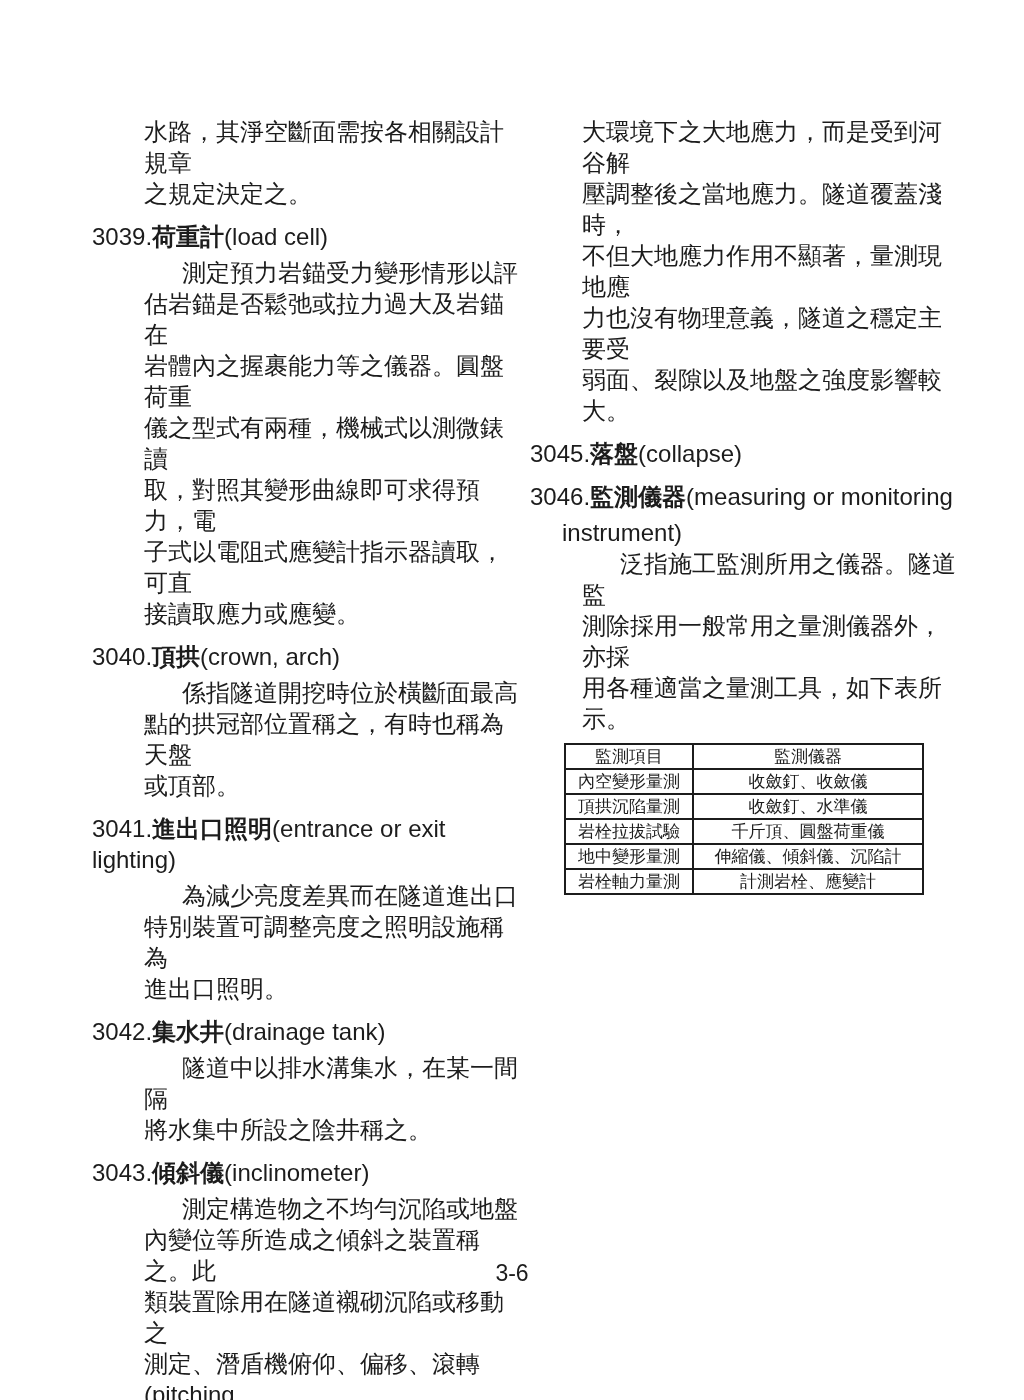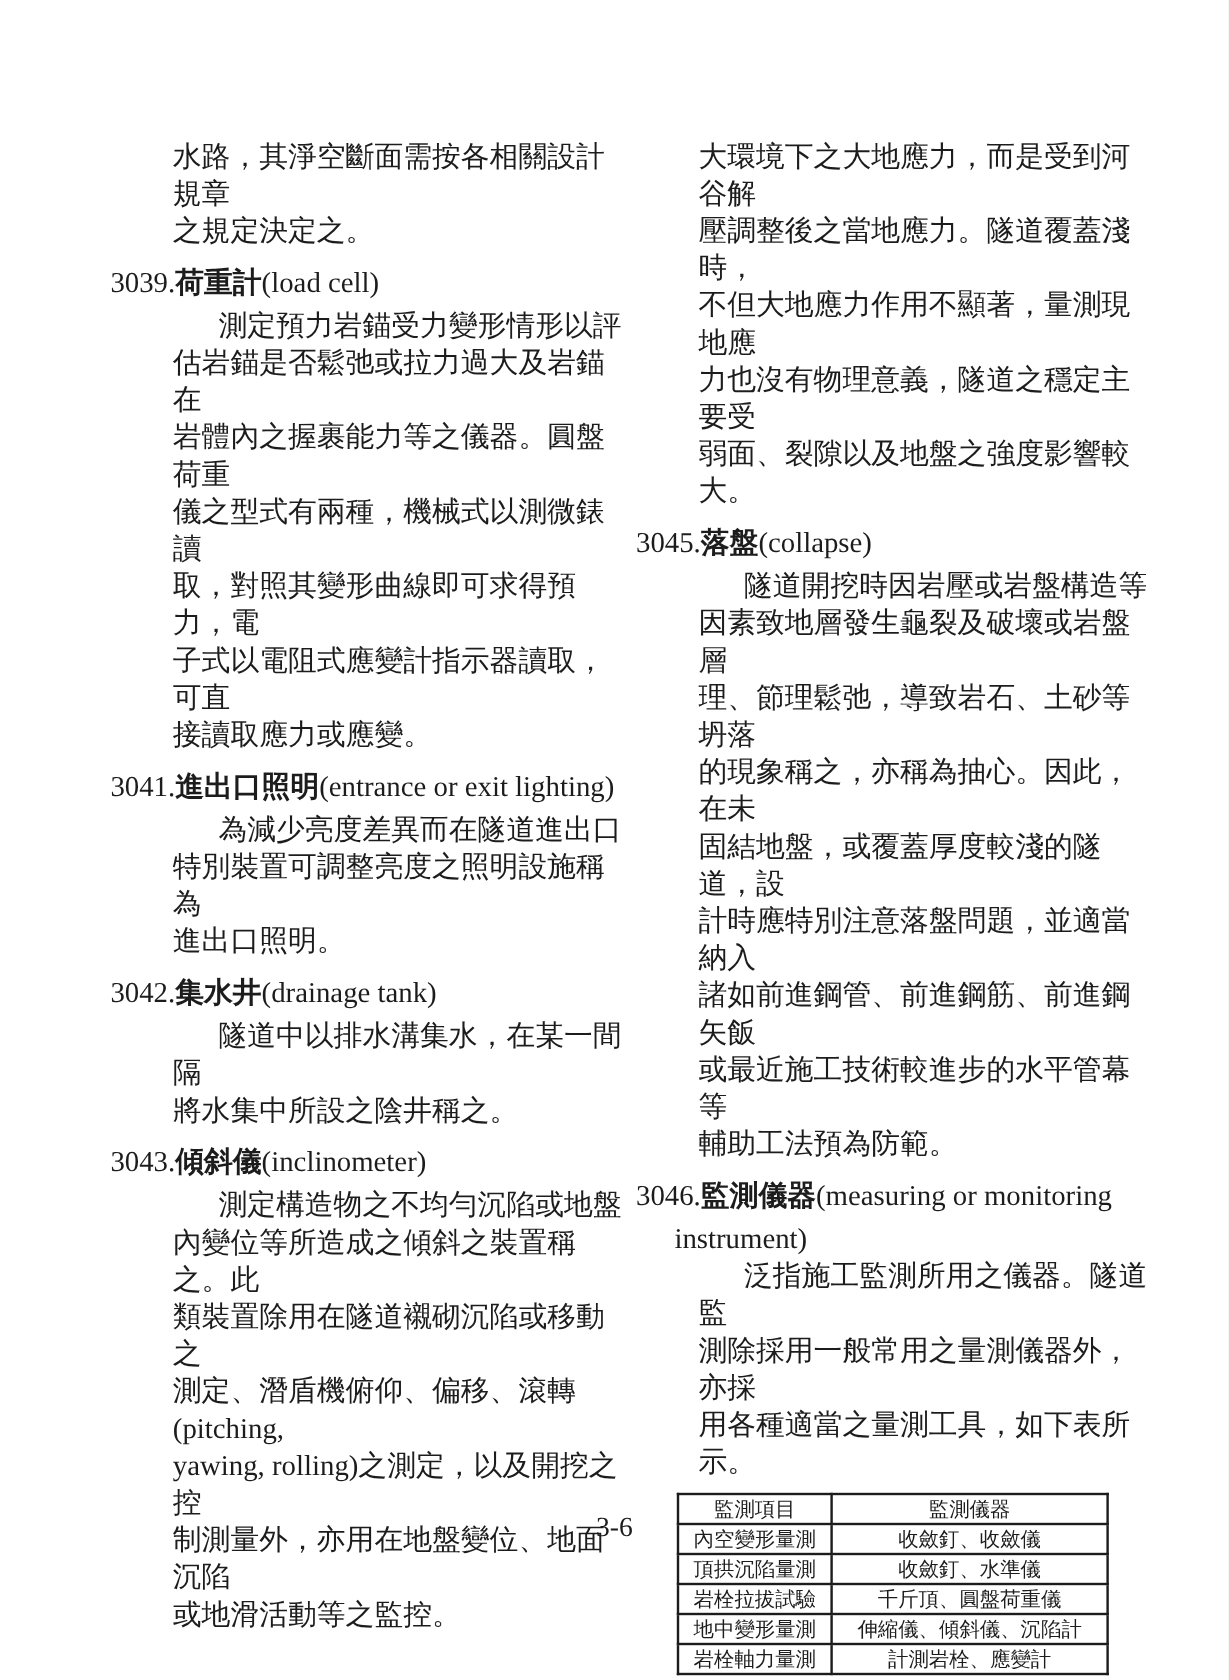--- a/index.html
+++ b/index.html
@@ -1,18 +1,18 @@
 <!DOCTYPE html>
 <html><head>
 <meta charset="utf-8">
 <style>
   html,body{margin:0;padding:0;background:#e8e8e8;}
   .page{
     position:relative;width:1024px;height:1400px;background:#ffffff;
-    font-family:Liberation Serif, serif;color:#1c1c1c;
+    font-family:Liberation Sans, sans-serif;color:#1c1c1c;
     overflow:hidden;margin:0 auto;
   }
   .col{position:absolute;top:116px;}
   .col-left{left:92px;width:432px;}
   .col-right{left:530px;width:432px;}
   .body{
     white-space:pre-line;font-size:24px;line-height:31px;
     margin:0 0 0 52px;text-indent:38px;
   }
   .cont{text-indent:0;}
@@ -52,20 +52,26 @@
       <h3 class="heading"><span class="num">3039.</span><span class="term">荷重計</span><span class="en">(load cell)</span></h3>
       <p class="body">測定預力岩錨受力變形情形以評
 估岩錨是否鬆弛或拉力過大及岩錨在
 岩體內之握裹能力等之儀器。圓盤荷重
 儀之型式有兩種，機械式以測微錶讀
 取，對照其變形曲線即可求得預力，電
 子式以電阻式應變計指示器讀取，可直
 接讀取應力或應變。</p>
     </article>
 
+    <article class="entry">
+      <h3 class="heading"><span class="num">3040.</span><span class="term">頂拱</span><span class="en">(crown, arch)</span></h3>
+      <p class="body">係指隧道開挖時位於橫斷面最高
+點的拱冠部位置稱之，有時也稱為天盤
+或頂部。</p>
+    </article>
 
     <article class="entry">
       <h3 class="heading"><span class="num">3041.</span><span class="term">進出口照明</span><span class="en">(entrance or exit lighting)</span></h3>
       <p class="body">為減少亮度差異而在隧道進出口
 特別裝置可調整亮度之照明設施稱為
 進出口照明。</p>
     </article>
 
     <article class="entry">
       <h3 class="heading"><span class="num">3042.</span><span class="term">集水井</span><span class="en">(drainage tank)</span></h3>
@@ -88,29 +94,20 @@
 
   <section class="col col-right">
     <p class="body cont">大環境下之大地應力，而是受到河谷解
 壓調整後之當地應力。隧道覆蓋淺時，
 不但大地應力作用不顯著，量測現地應
 力也沒有物理意義，隧道之穩定主要受
 弱面、裂隙以及地盤之強度影響較大。</p>
 
     <article class="entry">
       <h3 class="heading"><span class="num">3045.</span><span class="term">落盤</span><span class="en">(collapse)</span></h3>
-      <p class="body">隧道開挖時因岩壓或岩盤構造等
-因素致地層發生龜裂及破壞或岩盤層
-理、節理鬆弛，導致岩石、土砂等坍落
-的現象稱之，亦稱為抽心。因此，在未
-固結地盤，或覆蓋厚度較淺的隧道，設
-計時應特別注意落盤問題，並適當納入
-諸如前進鋼管、前進鋼筋、前進鋼矢飯
-或最近施工技術較進步的水平管幕等
-輔助工法預為防範。</p>
     </article>
 
     <article class="entry">
       <h3 class="heading"><span class="num">3046.</span><span class="term">監測儀器</span><span class="en">(measuring or monitoring</span></h3>
       <div class="heading-cont">instrument)</div>
       <p class="body">泛指施工監測所用之儀器。隧道監
 測除採用一般常用之量測儀器外，亦採
 用各種適當之量測工具，如下表所示。</p>
 
       <table class="montable">

